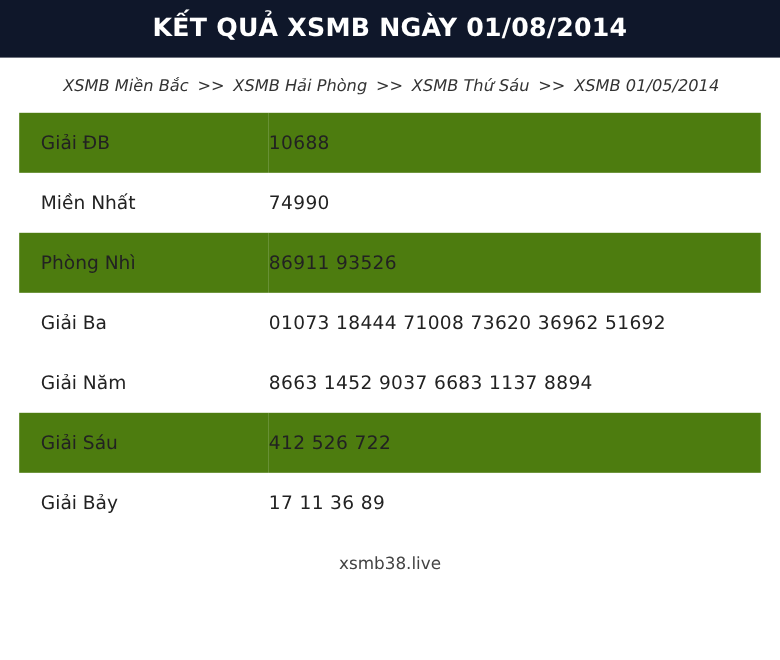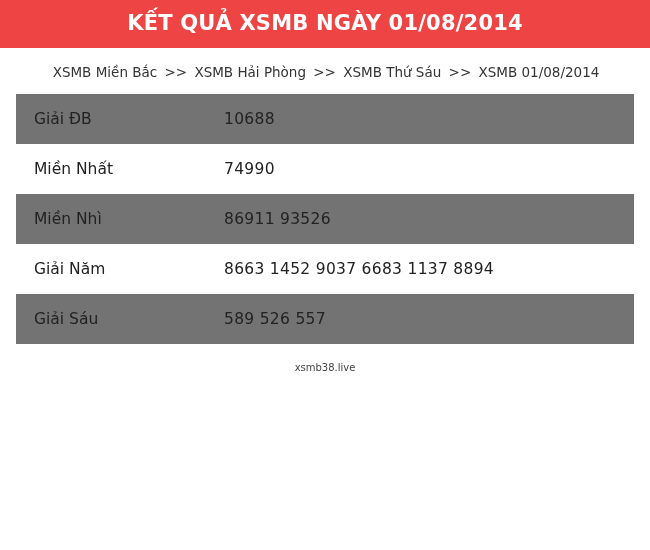--- a/index.html
+++ b/index.html
@@ -15,113 +15,122 @@
     overflow: hidden;
   }
   .page {
     width: 650px;
     height: 550px;
     box-sizing: border-box;
     display: flex;
     flex-direction: column;
   }
   .header {
-    background: #ef4444;
+    background: #0f172a;
     color: #ffffff;
     text-align: center;
     padding: 11px 10px 13px 10px;
     font-size: 21px;
     font-weight: bold;
     letter-spacing: 0.2px;
   }
   .breadcrumb {
     font-size: 13.5px;
     color: #333333;
     padding: 16px 14px 14px 16px;
     text-align: center;
     white-space: nowrap;
   }
   .breadcrumb .crumb {
     display: inline;
+    font-style: italic;
   }
   .breadcrumb .sep {
     display: inline;
     padding: 0 3px;
   }
   .results {
     margin: 0 16px;
     border-collapse: collapse;
     width: calc(100% - 32px);
     table-layout: fixed;
   }
   .results tr {
     height: 50px;
   }
   .results tr.alt td {
-    background: #737373;
+    background: #4d7c0f;
   }
   .results td {
     vertical-align: middle;
     font-size: 15.5px;
     padding: 0;
   }
   .results td.label {
     width: 190px;
     padding-left: 18px;
     color: #222222;
   }
   .results td.numbers {
     color: #222222;
     letter-spacing: 0.3px;
     padding-right: 18px;
   }
   .footer {
     text-align: center;
-    font-size: 10px;
+    font-size: 14px;
     color: #444444;
     padding-top: 18px;
   }
 </style>
 </head>
 <body>
 
 <div class="page">
 
   <div class="header">KẾT QUẢ XSMB NGÀY 01/08/2014</div>
 
   <div class="breadcrumb">
     <span class="crumb">XSMB Miền Bắc</span>
     <span class="sep">&gt;&gt;</span>
     <span class="crumb">XSMB Hải Phòng</span>
     <span class="sep">&gt;&gt;</span>
     <span class="crumb">XSMB Thứ Sáu</span>
     <span class="sep">&gt;&gt;</span>
-    <span class="crumb">XSMB 01/08/2014</span>
+    <span class="crumb">XSMB 01/05/2014</span>
   </div>
 
   <table class="results">
     <tbody>
       <tr class="alt">
         <td class="label">Giải ĐB</td>
         <td class="numbers">10688</td>
       </tr>
       <tr>
         <td class="label">Miền Nhất</td>
         <td class="numbers">74990</td>
       </tr>
       <tr class="alt">
-        <td class="label">Miền Nhì</td>
+        <td class="label">Phòng Nhì</td>
         <td class="numbers">86911 93526</td>
+      </tr>
+      <tr>
+        <td class="label">Giải Ba</td>
+        <td class="numbers">01073 18444 71008 73620 36962 51692</td>
       </tr>
       <tr>
         <td class="label">Giải Năm</td>
         <td class="numbers">8663 1452 9037 6683 1137 8894</td>
       </tr>
       <tr class="alt">
         <td class="label">Giải Sáu</td>
-        <td class="numbers">589 526 557</td>
+        <td class="numbers">412 526 722</td>
+      </tr>
+      <tr>
+        <td class="label">Giải Bảy</td>
+        <td class="numbers">17 11 36 89</td>
       </tr>
     </tbody>
   </table>
 
   <div class="footer">xsmb38.live</div>
 
 </div>
 
 </body></html>

